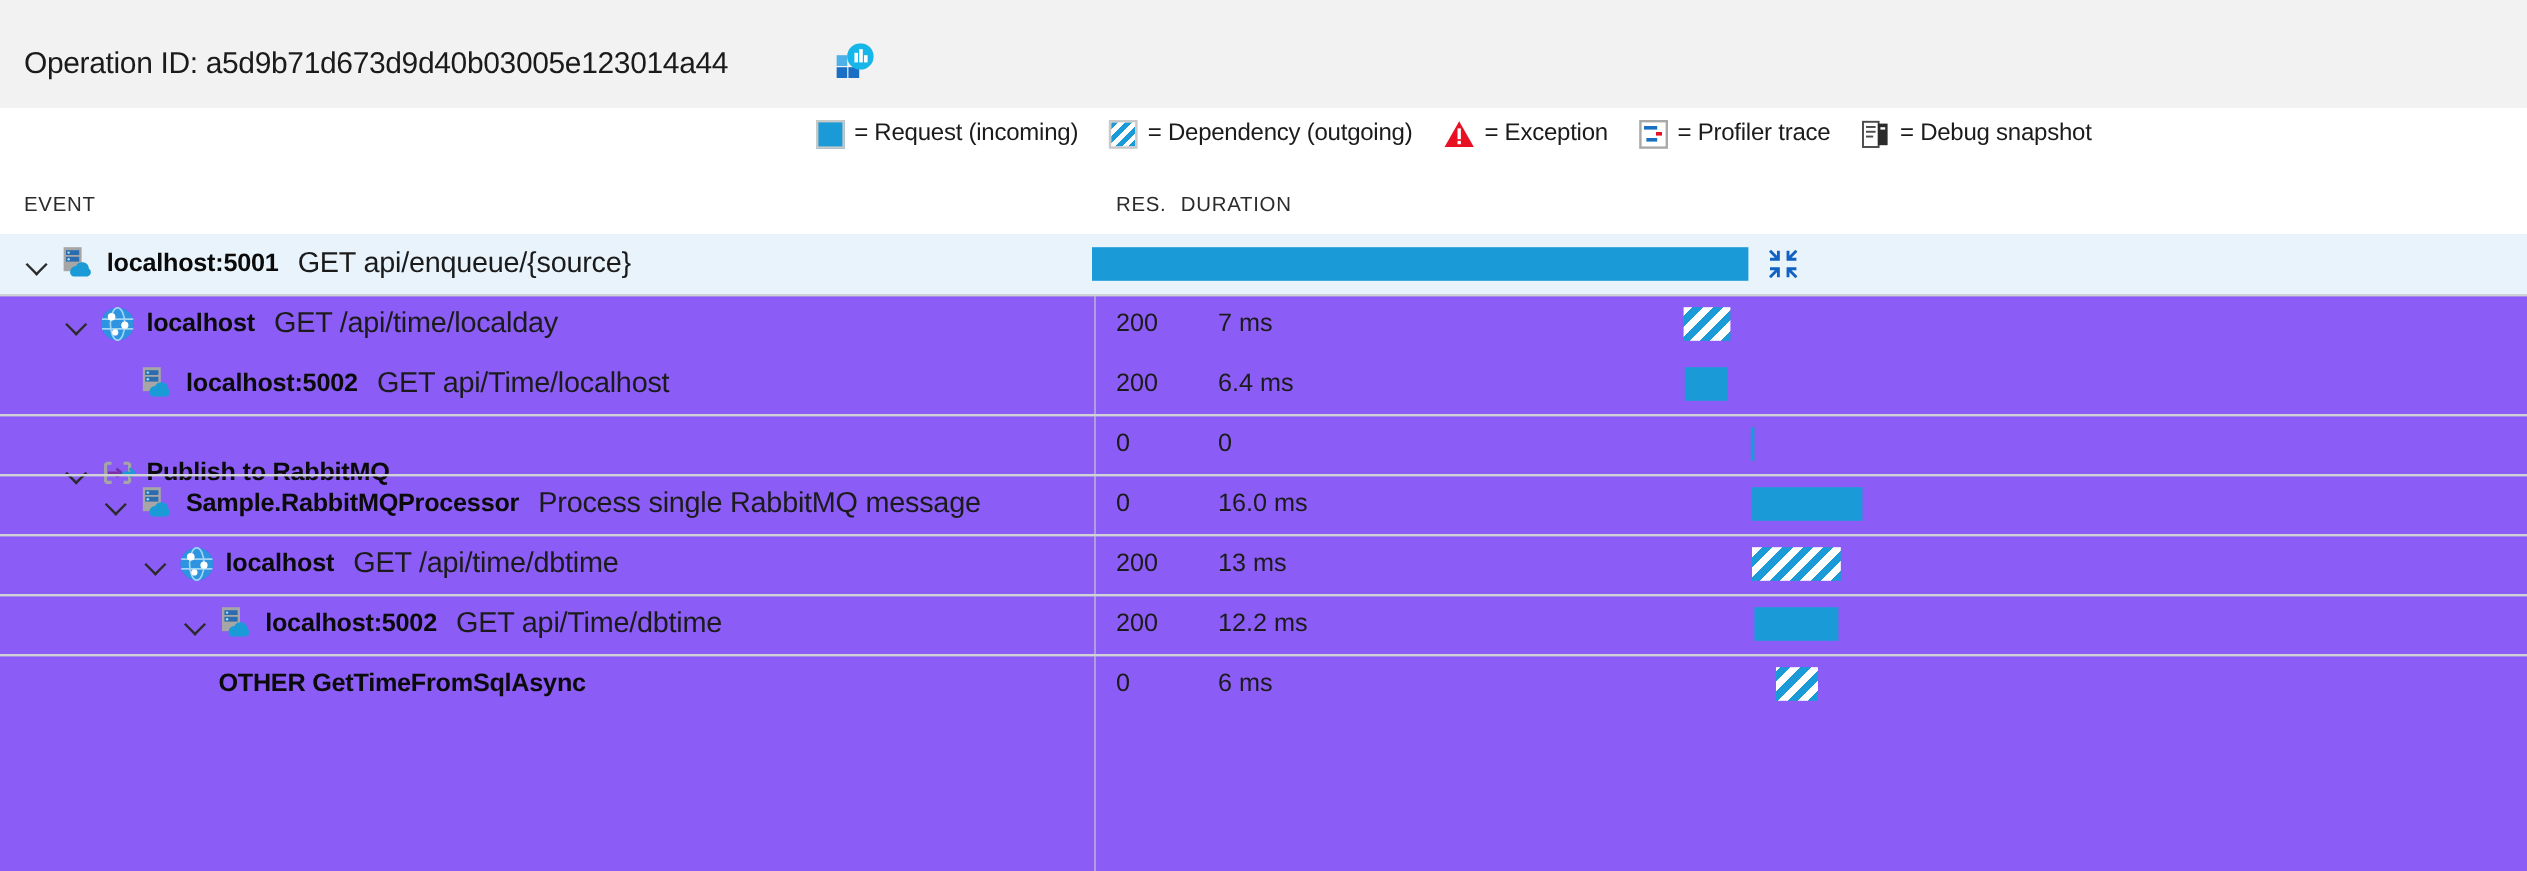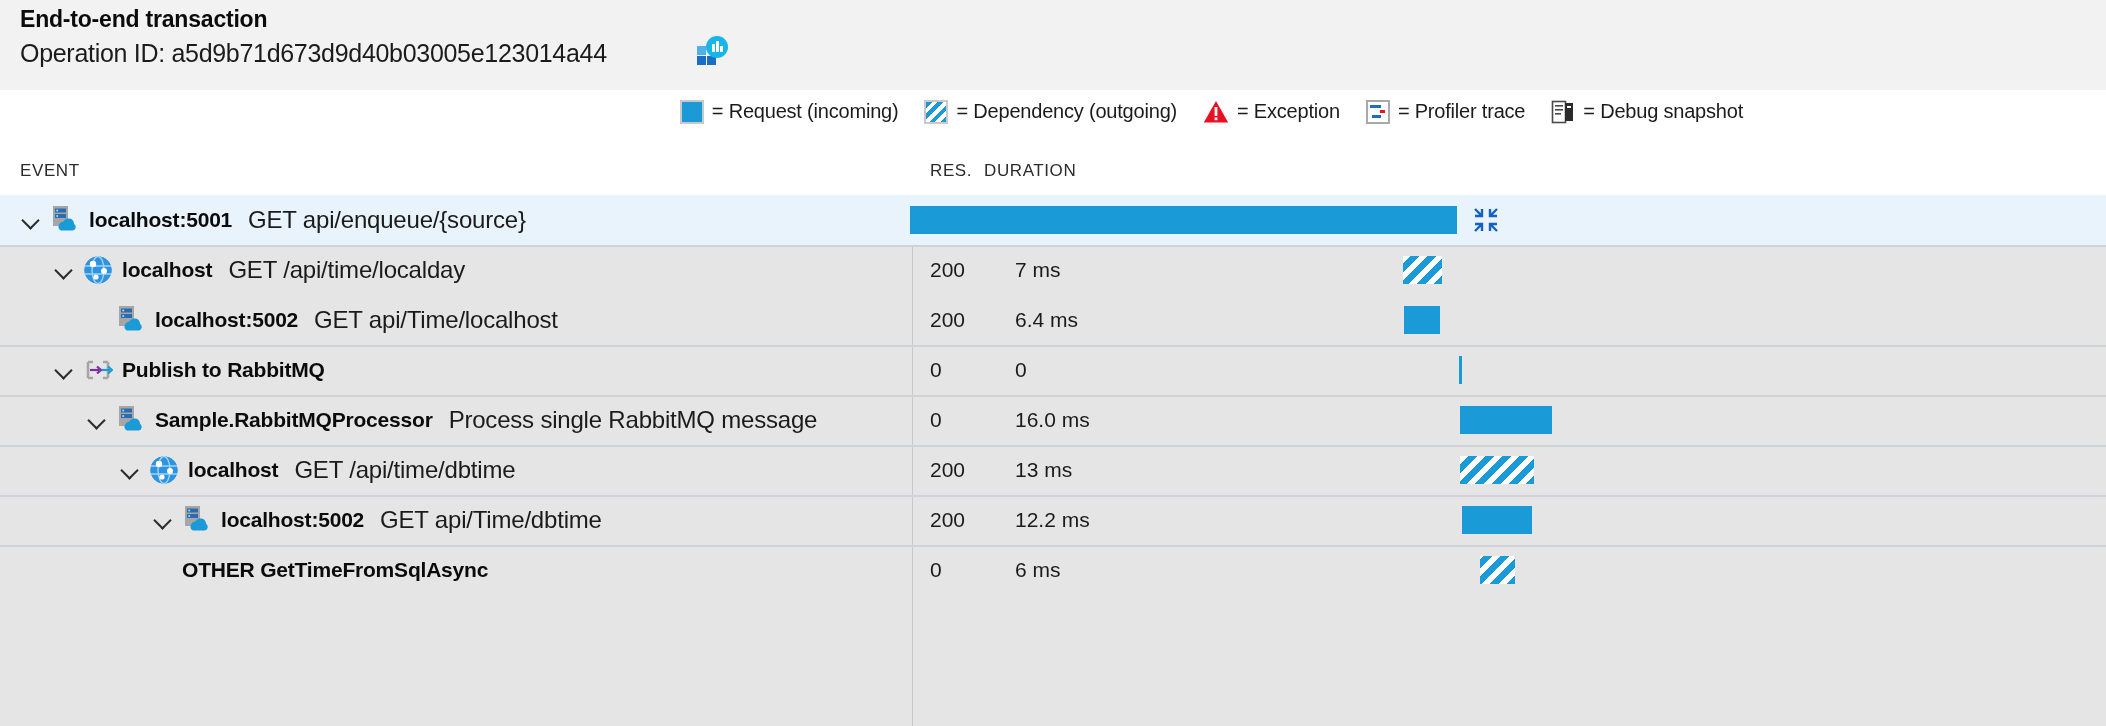--- a/index.html
+++ b/index.html
@@ -218,21 +218,21 @@
     letter-spacing: 0.3px;
   }
 
   
   .grid {
     position: absolute;
     left: 0;
     top: 195px;
     width: 2106px;
     height: 531px;
-    background: #e5e5e5;
+    background: #8b5cf6;
   }
   .row {
     position: absolute;
     left: 0;
     width: 2106px;
     height: 50px;
     box-sizing: border-box;
   }
   .row.selected {
     background: #e9f3fb;
@@ -348,21 +348,20 @@
     height: 26px;
   }
 
   
   .svgfull { display: block; width: 100%; height: 100%; }
 </style>
 </head>
 <body>
 
 <div class="header">
-  <div class="header-title">End-to-end transaction</div>
   <div class="header-sub">Operation ID: a5d9b71d673d9d40b03005e123014a44</div>
   <div class="appinsights-icon">
     <svg class="svgfull" viewBox="0 0 32 30">
       <rect x="0" y="10" width="9" height="9" fill="#50b0e8"></rect>
       <rect x="0" y="20" width="9" height="9" fill="#1a6fc4"></rect>
       <rect x="10" y="20" width="9" height="9" fill="#1a6fc4"></rect>
       <circle cx="20" cy="11" r="11" fill="#17b6e8"></circle>
       <rect x="15" y="8" width="3" height="8" fill="#ffffff"></rect>
       <rect x="19" y="5" width="3" height="11" fill="#ffffff"></rect>
       <rect x="23" y="10" width="3" height="6" fill="#ffffff"></rect>
@@ -534,21 +533,21 @@
           </span>
           <span class="ev-name">localhost:5002</span>
           <span class="ev-desc">GET api/Time/localhost</span>
         </div>
         <div class="cell-res">200</div>
         <div class="cell-dur">6.4 ms</div>
         <div class="bar solid" style="left: 1404px; width: 36px;"></div>
       </div>
       <div class="row-divider" style="top: 150px;"></div>
       <div class="row" style="top: 150px;">
-        <div class="cell-event" style="left: 53px;">
+        <div class="cell-event" style="left: 53px; margin-top: 24px;">
           <span class="chevron"></span>
           <span class="ev-icon">
             <svg class="svgfull" viewBox="0 0 30 30">
               <path d="M5 7 H10 M5 7 V23 M5 23 H10 M25 7 H20 M25 7 V23 M25 23 H20" stroke="#a6a6a6" stroke-width="2.6" fill="none"></path>
               <path d="M7 15 H16" stroke="#7a2fa8" stroke-width="2.2" fill="none"></path>
               <path d="M14 11.5 L18 15 L14 18.5" stroke="#7a2fa8" stroke-width="2.2" fill="none"></path>
               <path d="M19 15 H27" stroke="#1a9bd7" stroke-width="2.2" fill="none"></path>
               <path d="M25 11.5 L29 15 L25 18.5" stroke="#1a9bd7" stroke-width="2.2" fill="none"></path>
             </svg>
           </span>

